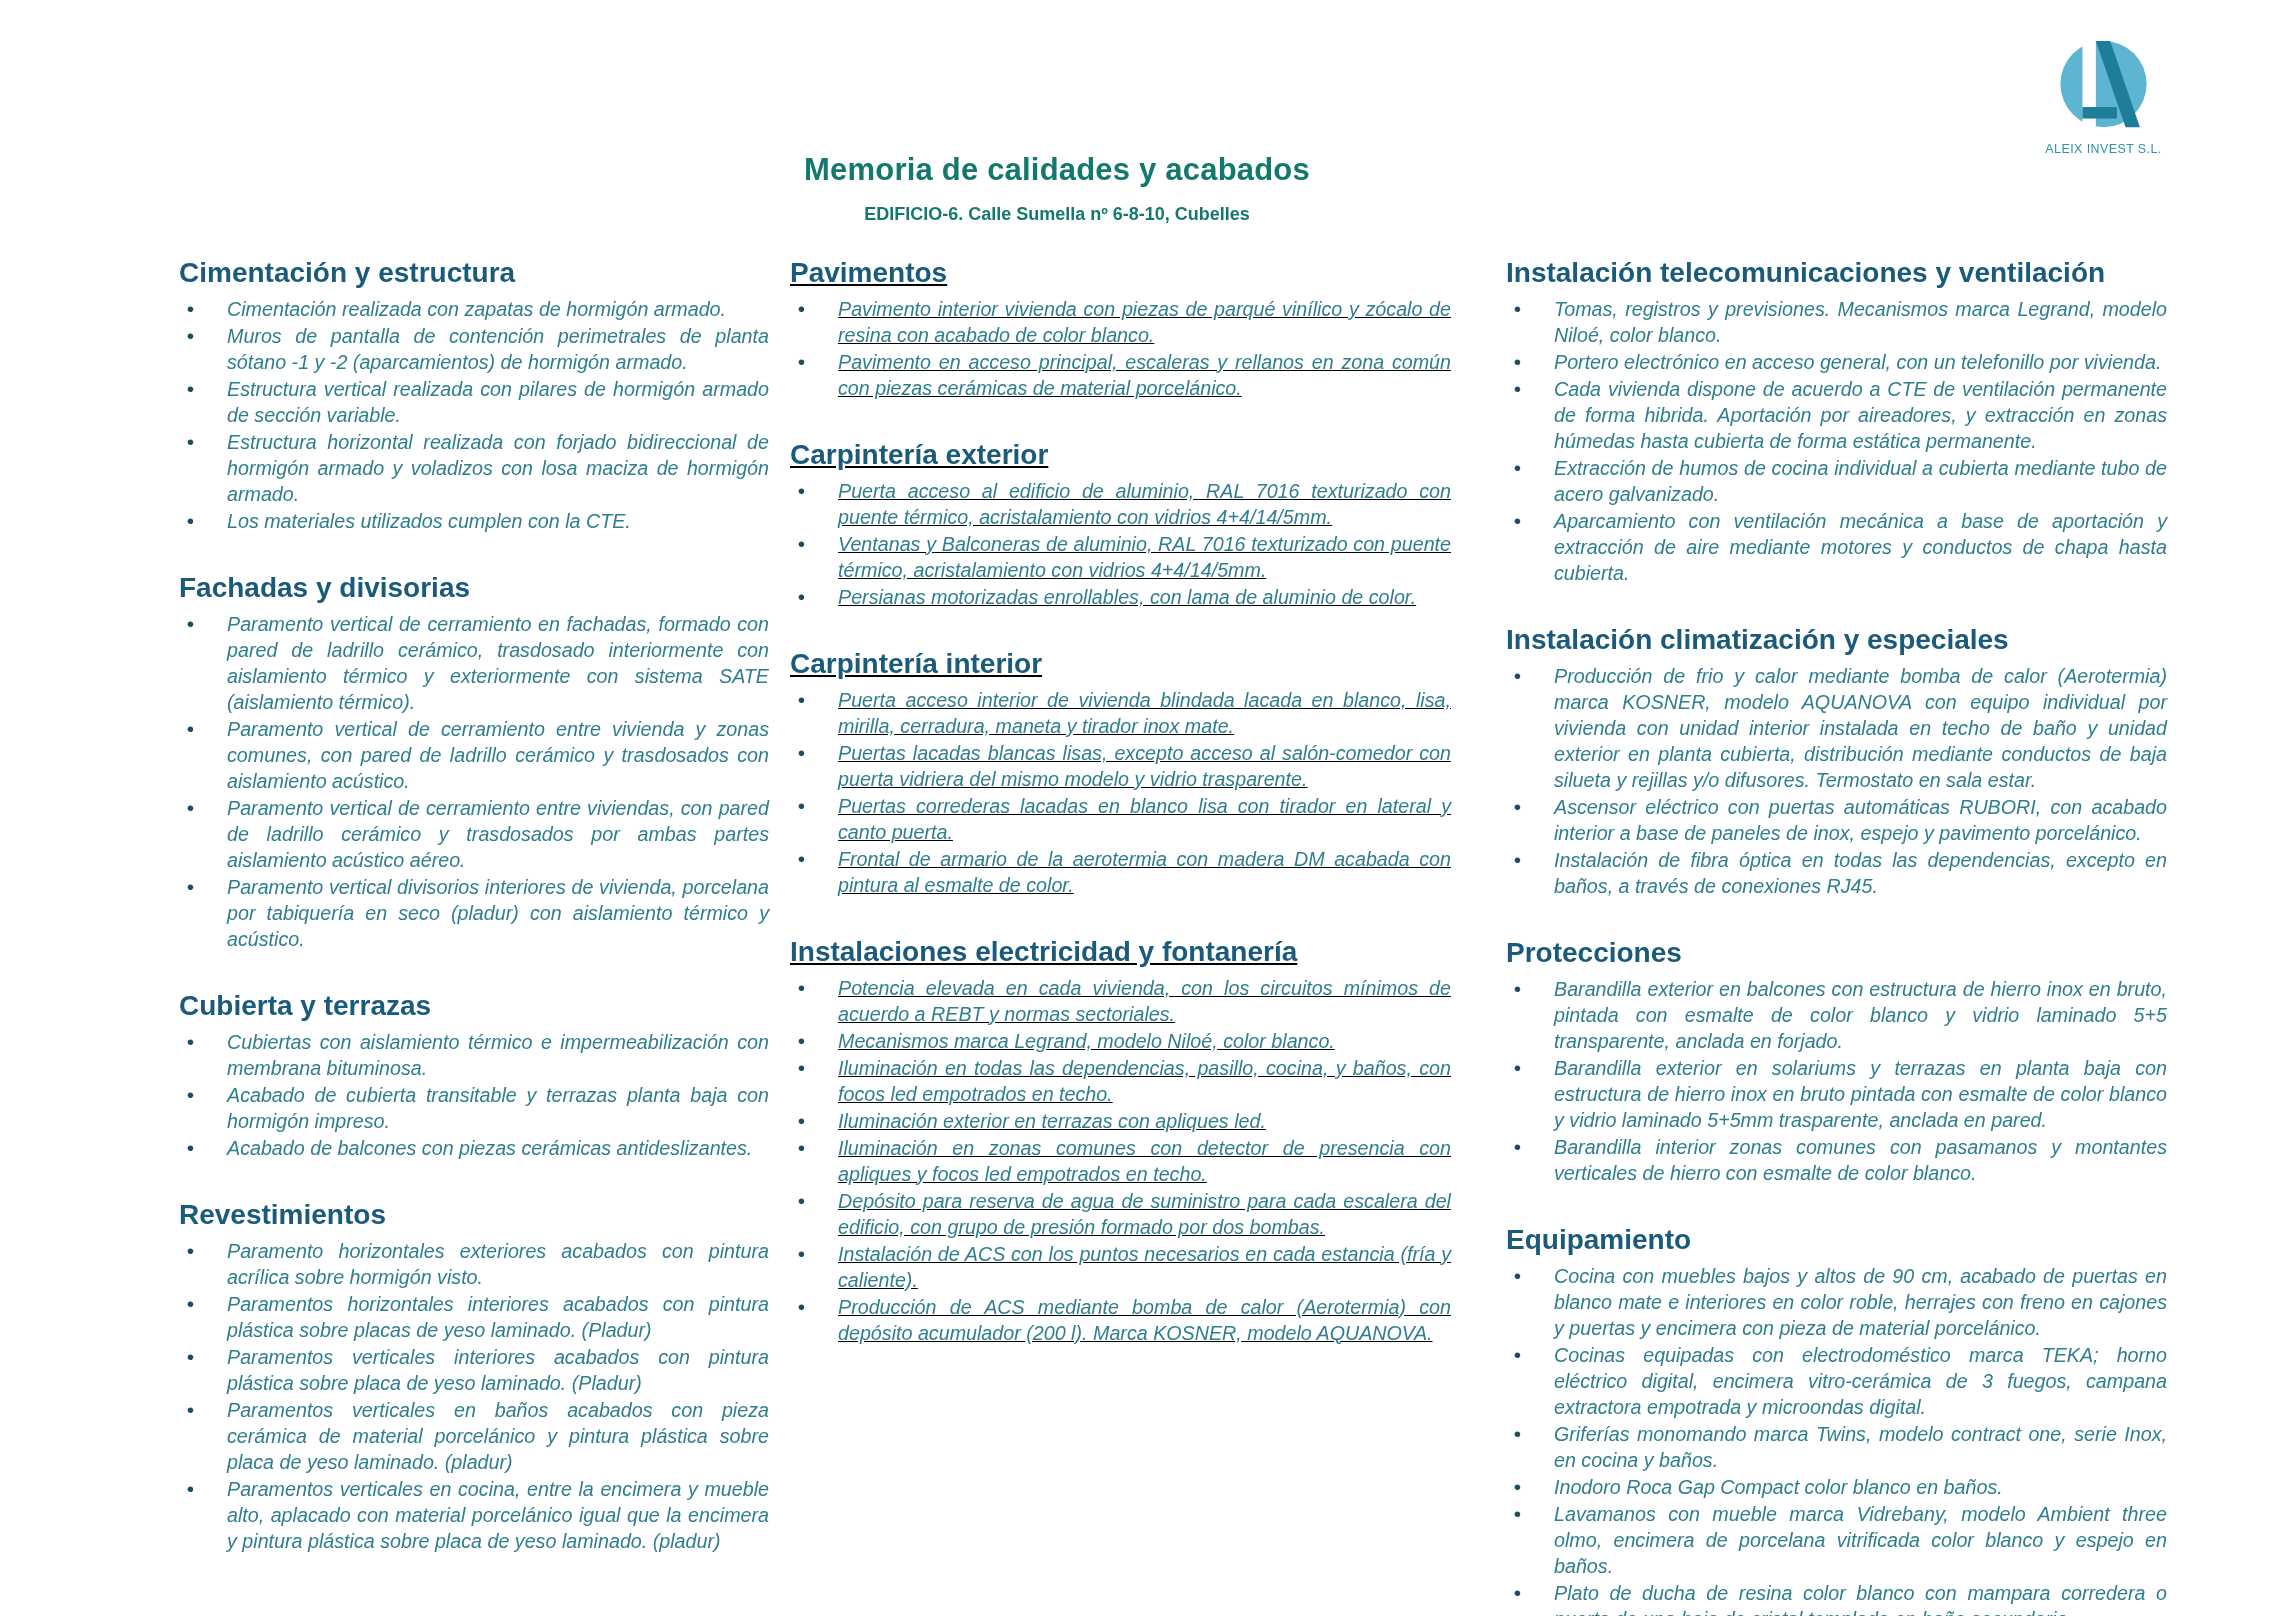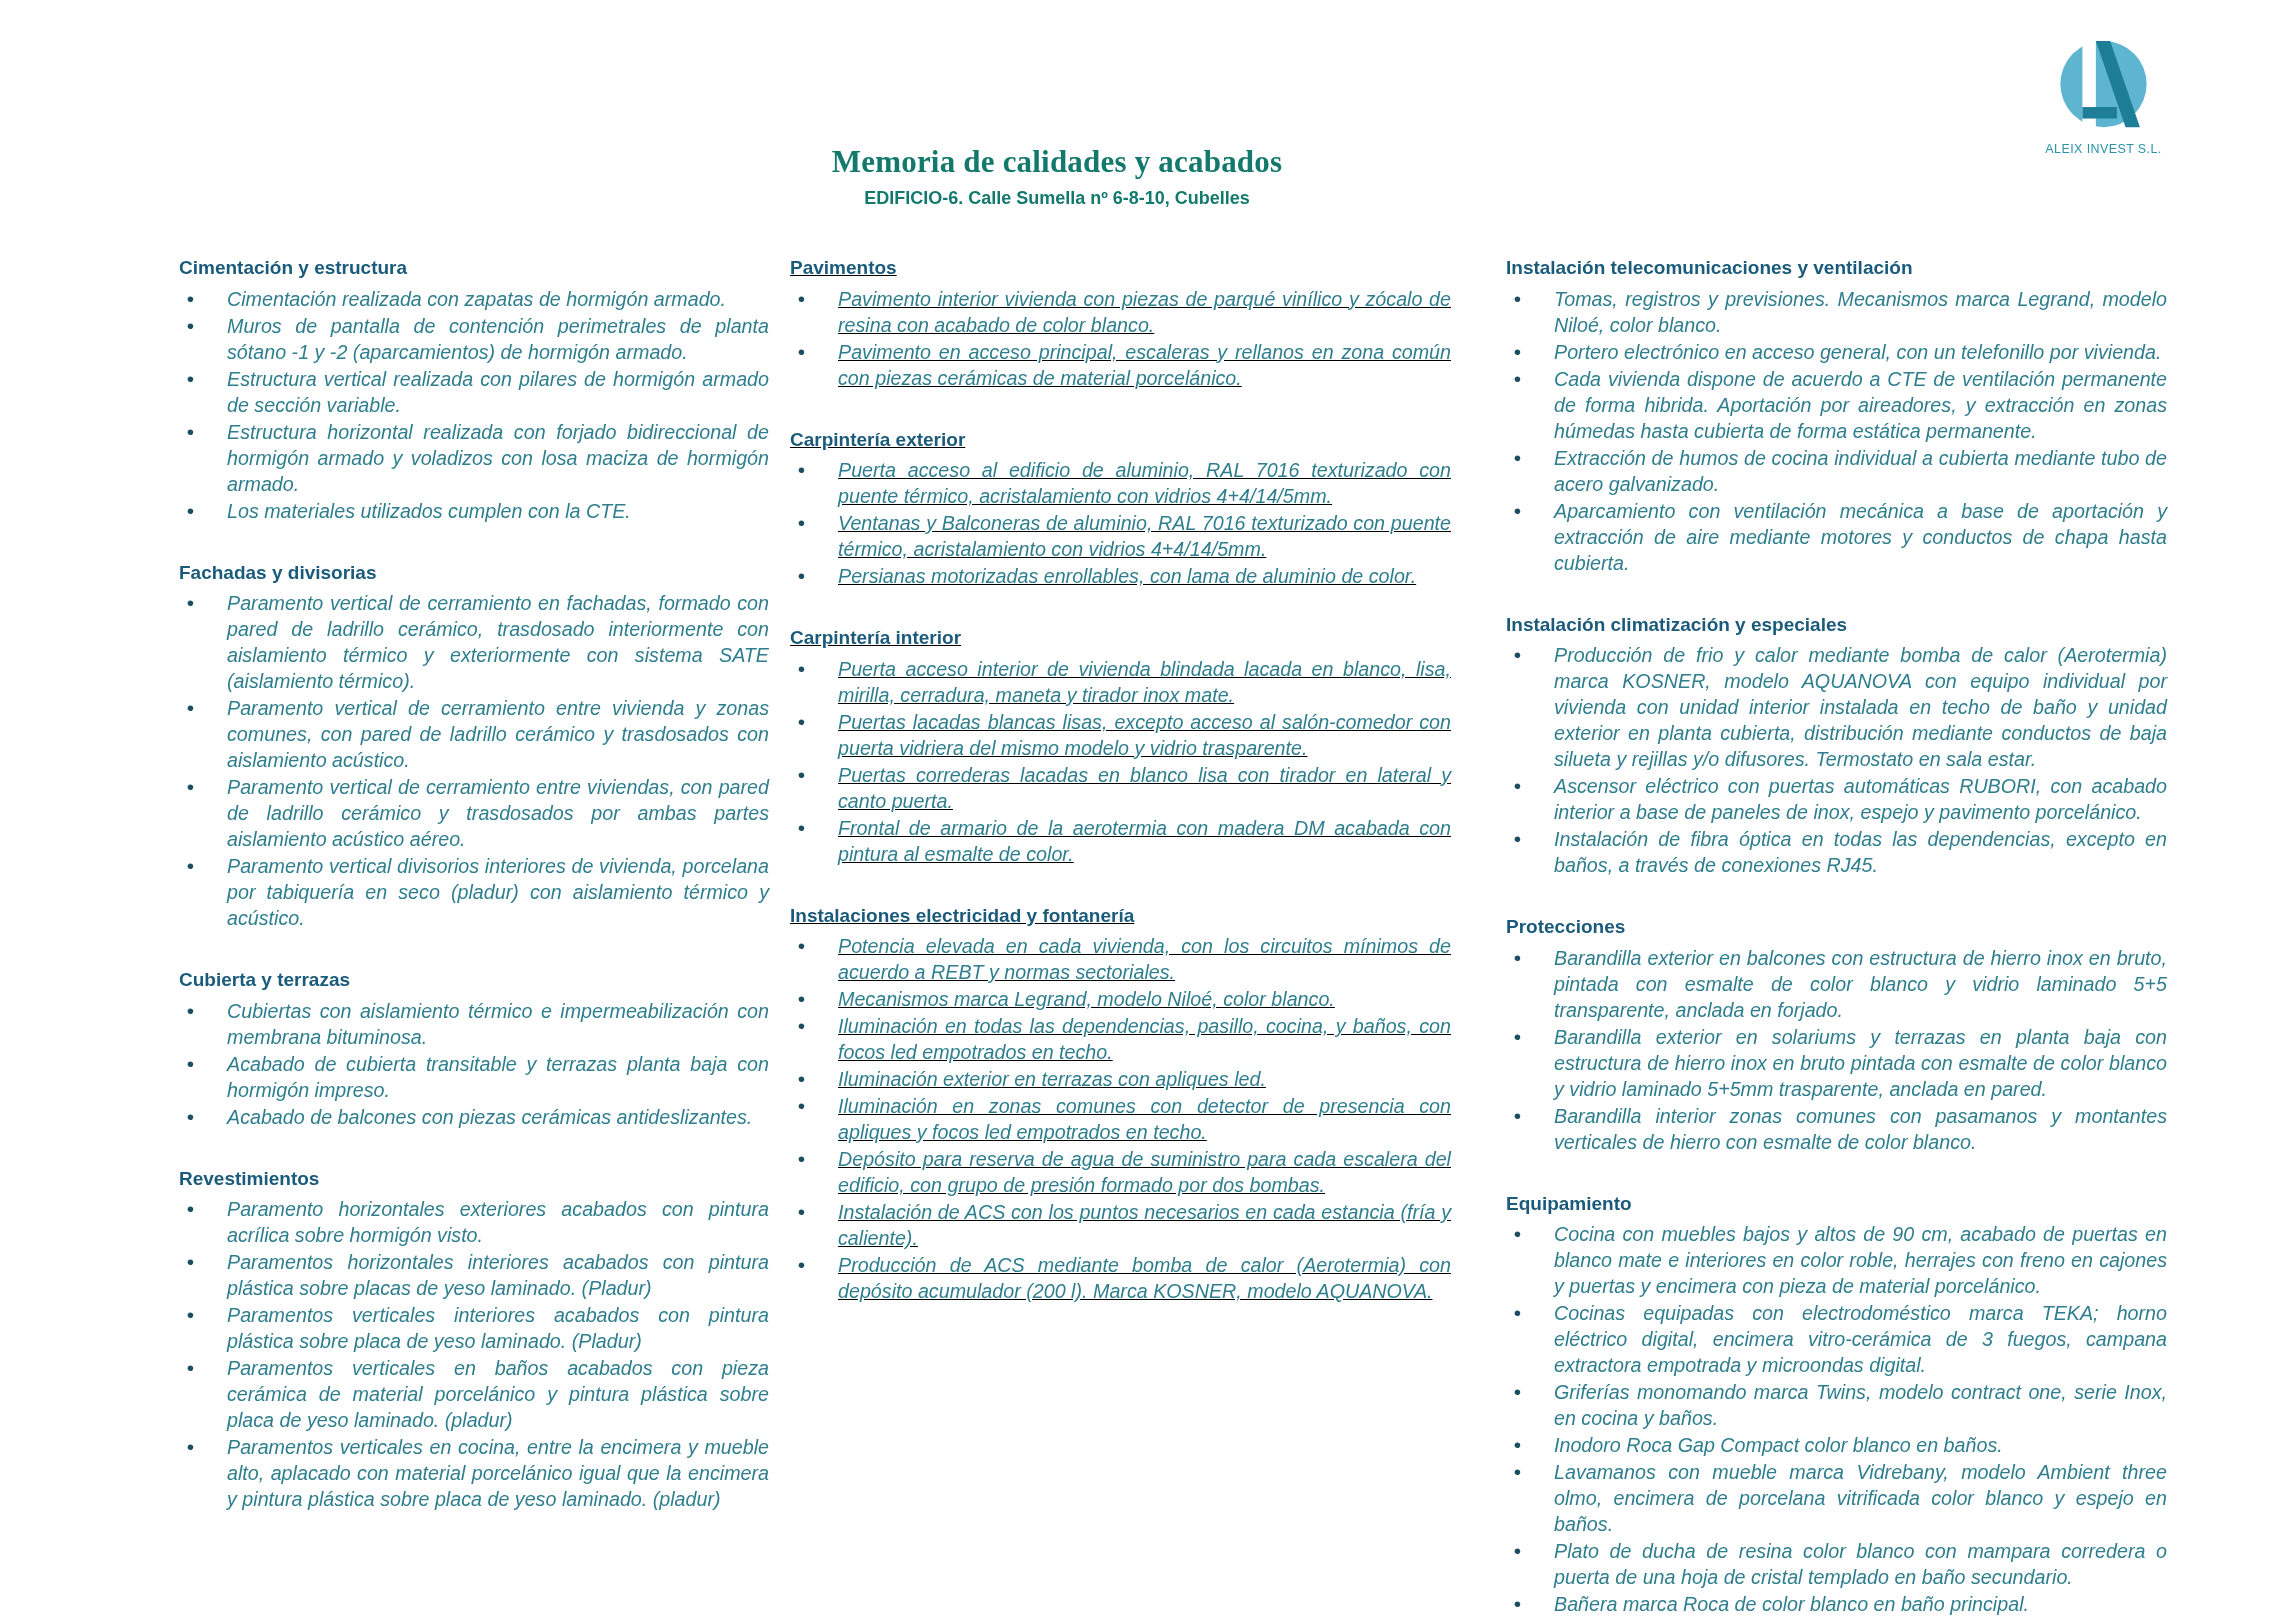--- a/index.html
+++ b/index.html
@@ -19,26 +19,25 @@
     overflow:hidden;
     font-family:"Liberation Sans", sans-serif;
   }
   
   .doc-header{
     position:absolute;
     top:136px;left:538px;width:1038px;
     text-align:center;
   }
   .doc-title{
-    margin:8px;
+    margin:16px;
     font-size:31px;
     font-weight:bold;
     color:var(--c-title);
     letter-spacing:0.2px;
-    font-family:Liberation Serif, serif;
   }
   .doc-subtitle{
     margin:5.8px 0 0 0;
     font-size:18px;
     font-weight:bold;
     color:var(--c-title);
   }
   
   .logo{
     position:absolute;
@@ -57,21 +56,21 @@
   .col{
     position:absolute;
     top:257px;
   }
   .col[data-column="0"]{left:179px;width:590px;}
   .col[data-column="1"]{left:790px;width:661px;text-decoration:underline;}
   .col[data-column="2"]{left:1506px;width:661px;}
   .sec + .sec{margin-top:38px;}
   .sec-heading{
     margin:0 0 6.7px 0;
-    font-size:19px;
+    font-size:28px;
     line-height:1.15;
     font-weight:bold;
     color:var(--c-heading);
   }
   .sec-list{
     margin:0;padding:0;
     list-style:none;
   }
   .bullet-item{
     position:relative;

